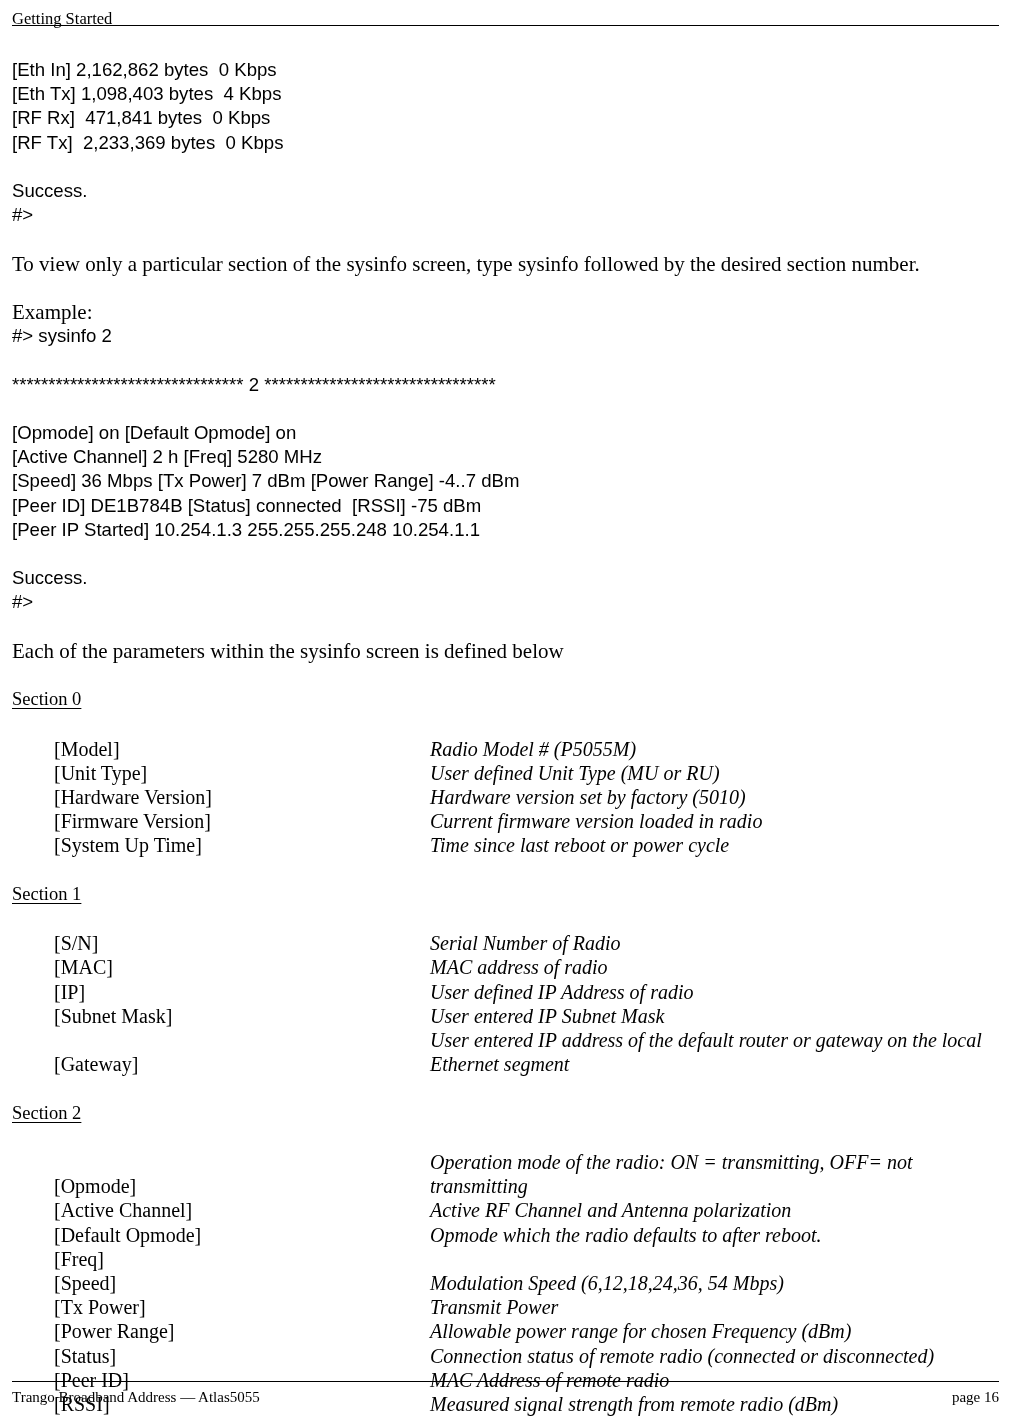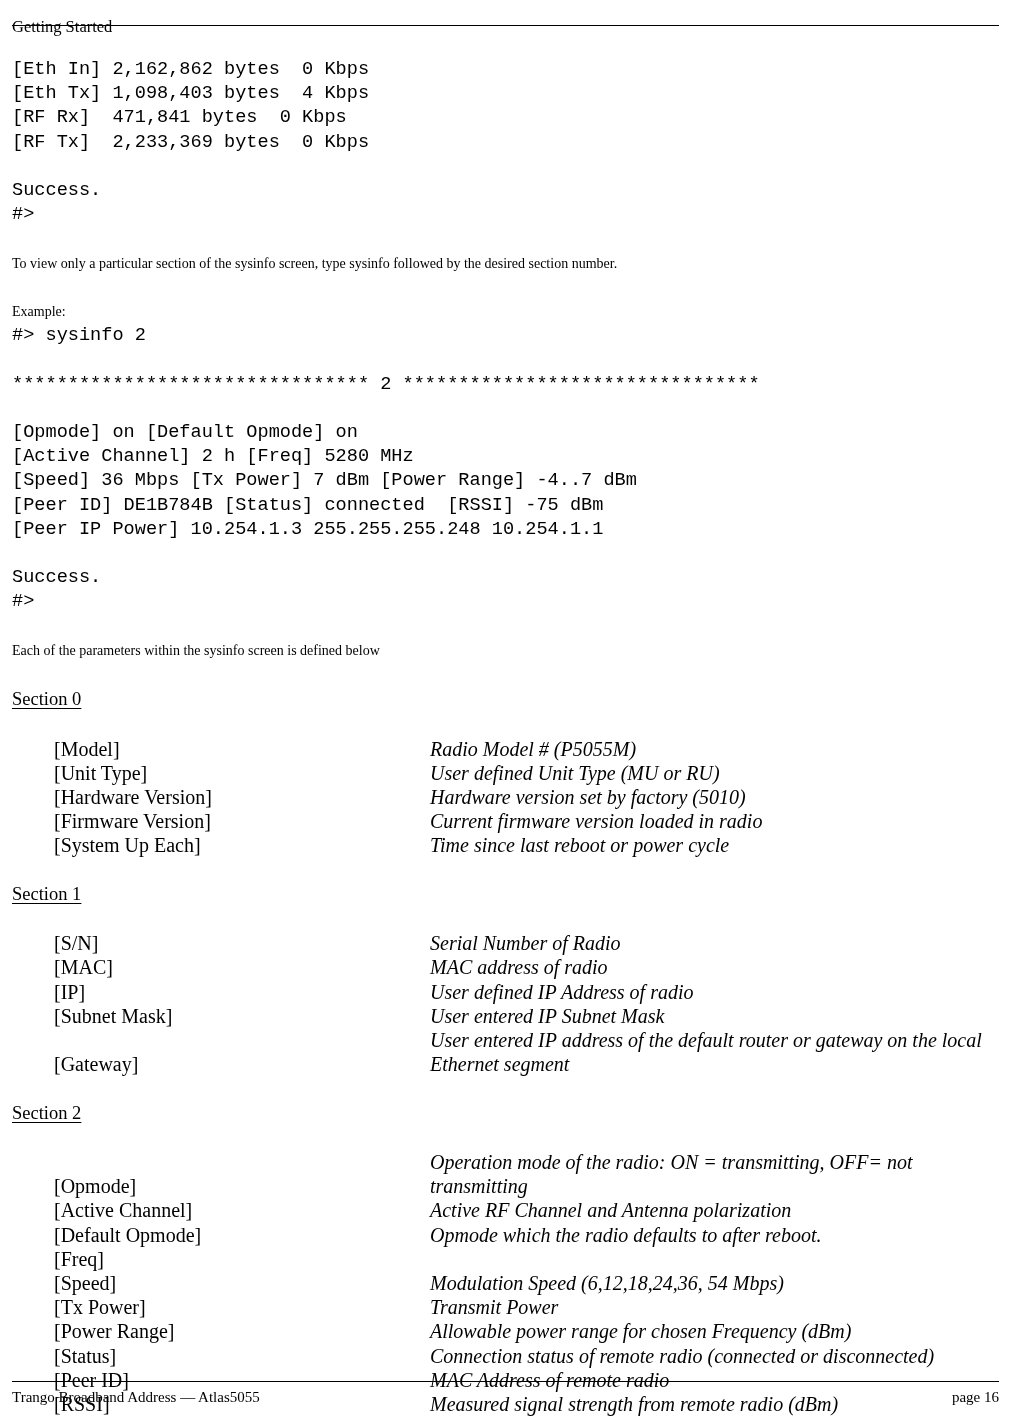--- a/index.html
+++ b/index.html
@@ -24,21 +24,21 @@
     position: absolute;
     left: 12px;
     top: 0;
     width: 987px;
     height: 30px;
   }
   .header-title {
     font-family: "Liberation Serif", "DejaVu Serif", serif;
     font-size: 16.5px;
     line-height: 22px;
-    padding-top: 16px;
+    padding-top: 8px;
     white-space: nowrap;
   }
   .header-rule {
     position: absolute;
     left: 0;
     top: 25px;
     width: 987px;
     height: 0;
     border-top: 1.6px solid #000;
   }
@@ -46,32 +46,32 @@
   
   .content {
     position: absolute;
     left: 12px;
     top: 58px;
     width: 987px;
   }
 
   
   .mono {
-    font-family: Liberation Mono, monospace;
+    font-family: Liberation Sans, sans-serif;
     font-size: 18.6px;
     line-height: 24.2px;
     white-space: pre;
     letter-spacing: 0px;
     margin: 0;
   }
 
   
   .prose {
     font-family: "Liberation Serif", "DejaVu Serif", serif;
-    font-size: 14px;
+    font-size: 21px;
     line-height: 24.2px;
     margin: 0;
     white-space: pre-wrap;
   }
 
   .spacer-line { height: 24.2px; }
 
   .section-head {
     font-family: "Liberation Serif", "DejaVu Serif", serif;
     font-size: 18.5px;
@@ -158,21 +158,21 @@
     <div class="mono">#&gt; sysinfo 2</div>
 
     <div class="spacer-line"></div>
 
     <div class="mono">******************************** 2 ********************************</div>
     <div class="spacer-line"></div>
     <div class="mono">[Opmode] on [Default Opmode] on</div>
     <div class="mono">[Active Channel] 2 h [Freq] 5280 MHz</div>
     <div class="mono">[Speed] 36 Mbps [Tx Power] 7 dBm [Power Range] -4..7 dBm</div>
     <div class="mono">[Peer ID] DE1B784B [Status] connected  [RSSI] -75 dBm</div>
-    <div class="mono">[Peer IP Power] 10.254.1.3 255.255.255.248 10.254.1.1</div>
+    <div class="mono">[Peer IP Started] 10.254.1.3 255.255.255.248 10.254.1.1</div>
     <div class="spacer-line"></div>
     <div class="mono">Success.</div>
     <div class="mono">#&gt;</div>
 
     <div class="spacer-line"></div>
 
     <p class="prose">Each of the parameters within the sysinfo screen is defined below</p>
 
     <div class="spacer-line"></div>
 
@@ -190,21 +190,21 @@
     </div>
     <div class="defrow">
       <div class="defterm">[Hardware Version]</div>
       <div class="defdesc">Hardware version set by factory (5010)</div>
     </div>
     <div class="defrow">
       <div class="defterm">[Firmware Version]</div>
       <div class="defdesc">Current firmware version loaded in radio</div>
     </div>
     <div class="defrow">
-      <div class="defterm">[System Up Each]</div>
+      <div class="defterm">[System Up Time]</div>
       <div class="defdesc">Time since last reboot or power cycle</div>
     </div>
 
     <div class="spacer-line"></div>
 
     <div class="section-head-wrap">
       <span class="section-head">Section 1</span>
     </div>
     <div class="spacer-line"></div>
     <div class="defrow">

